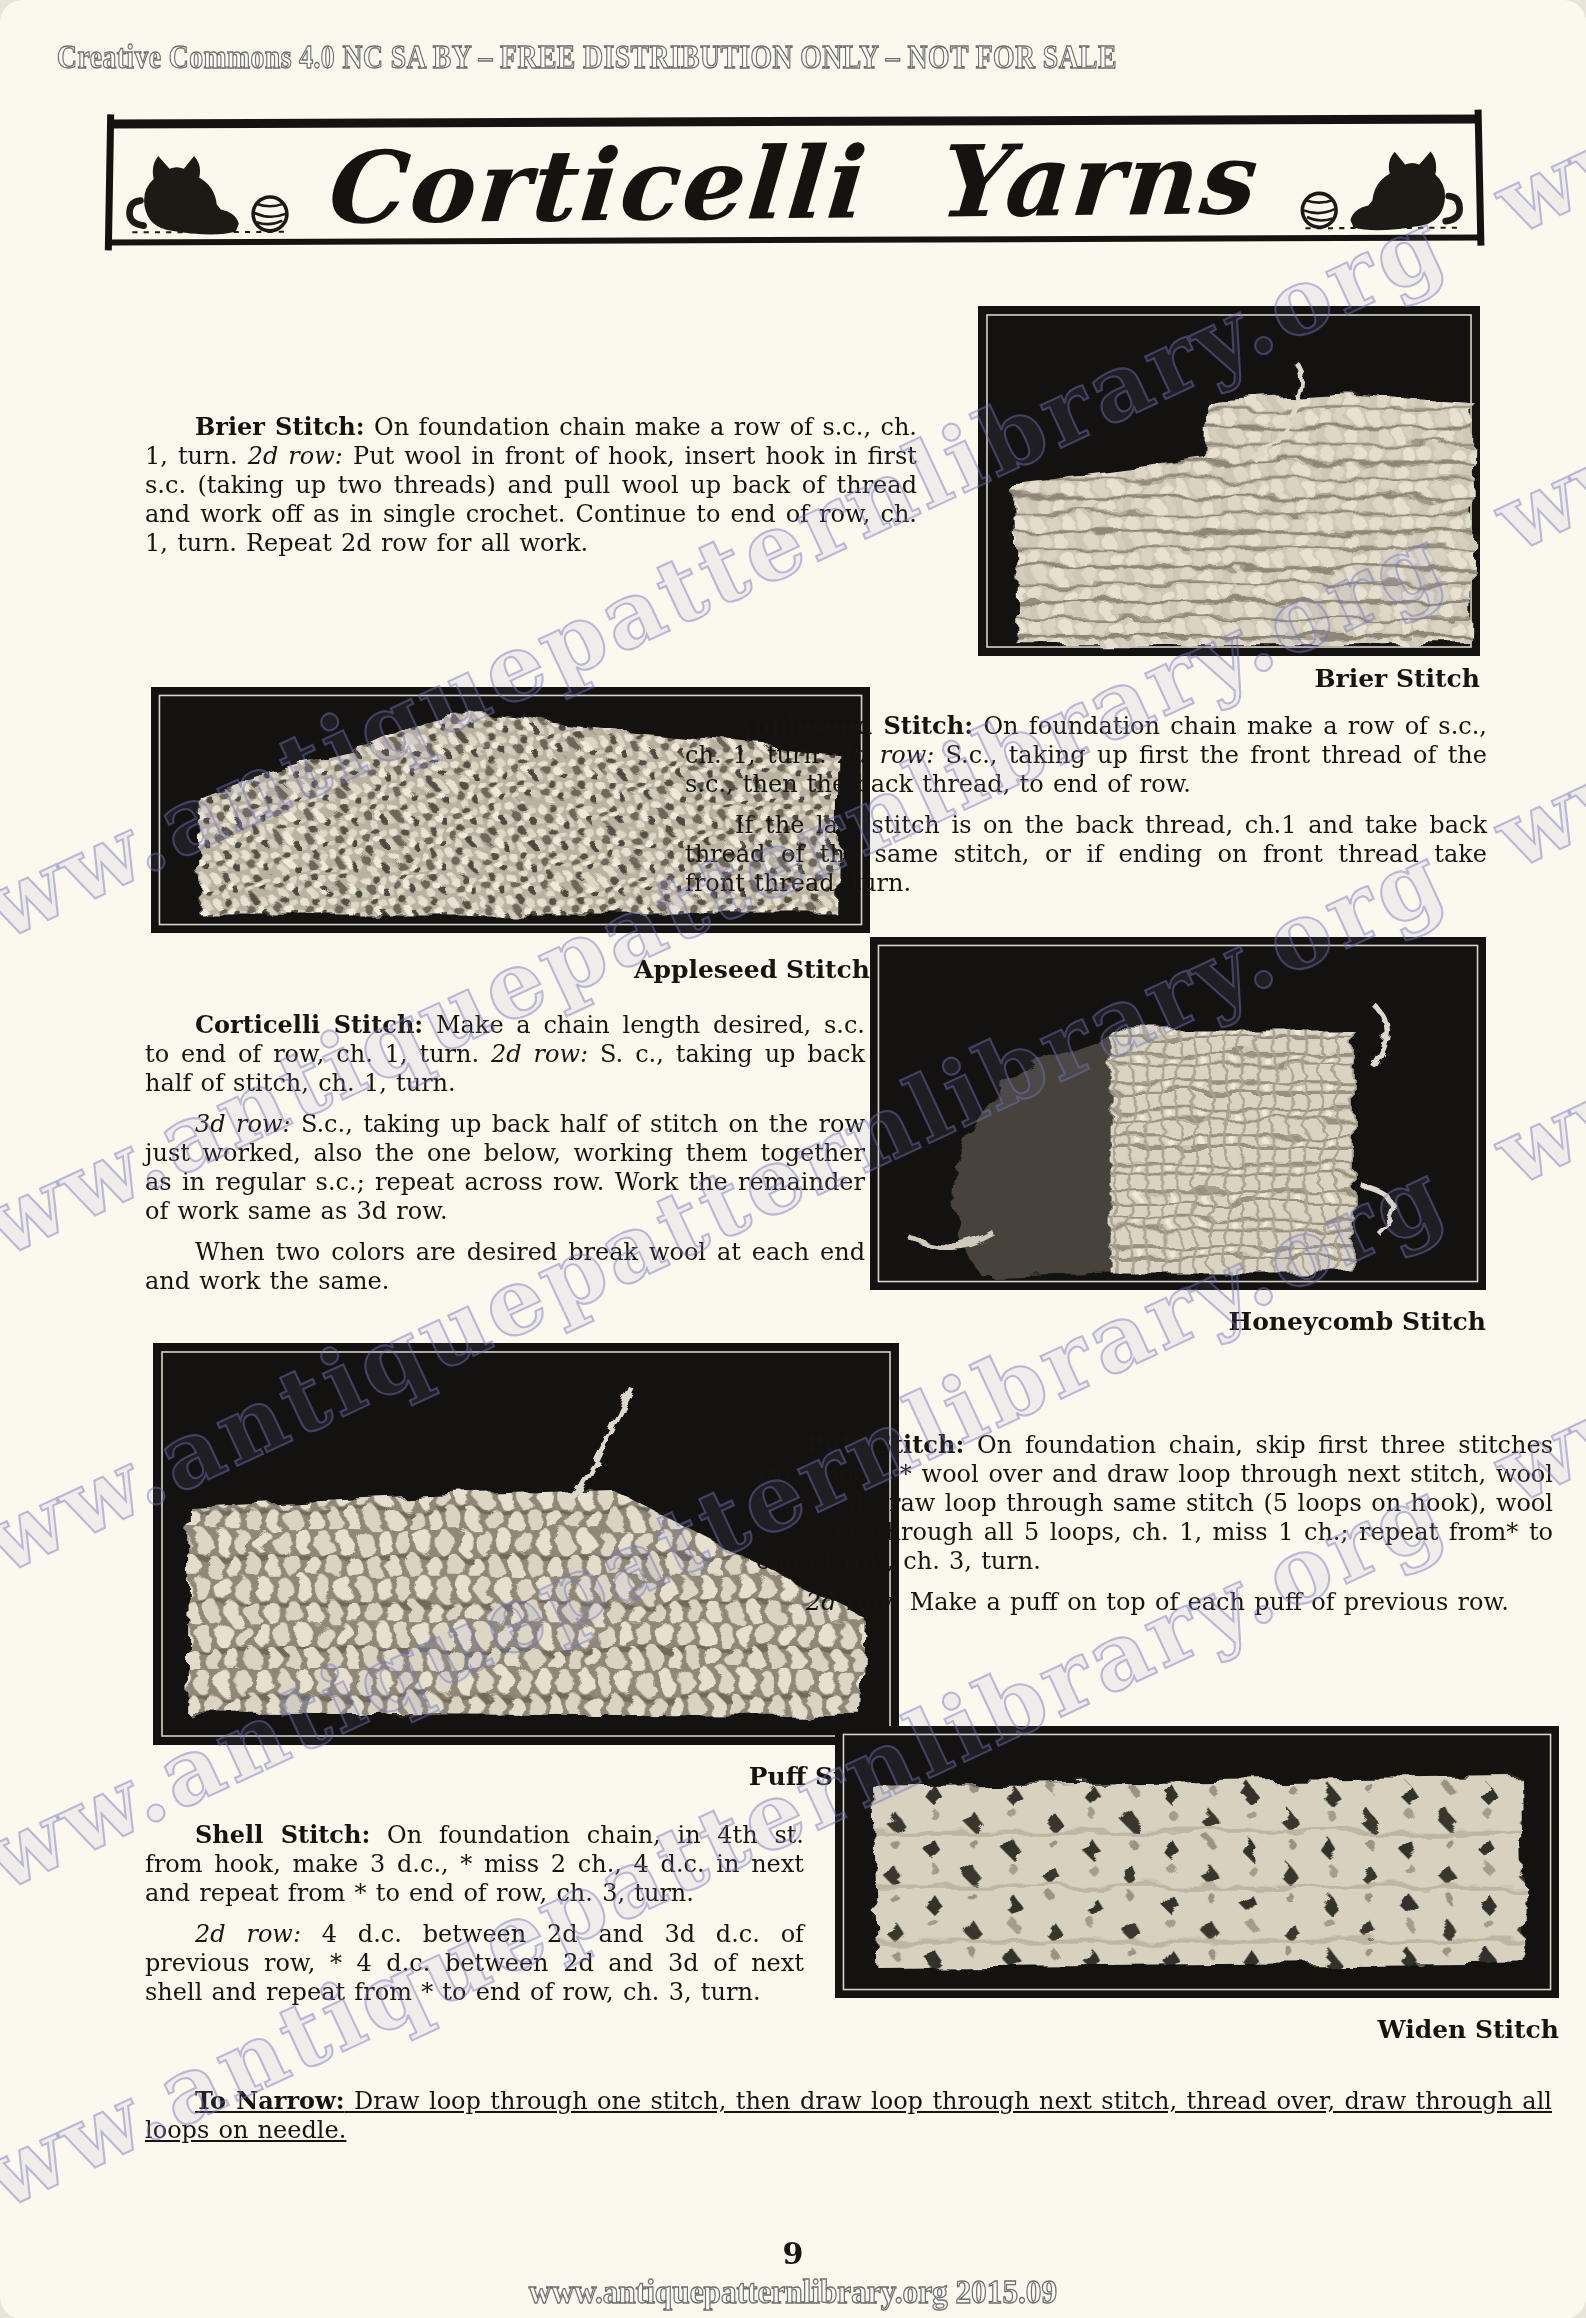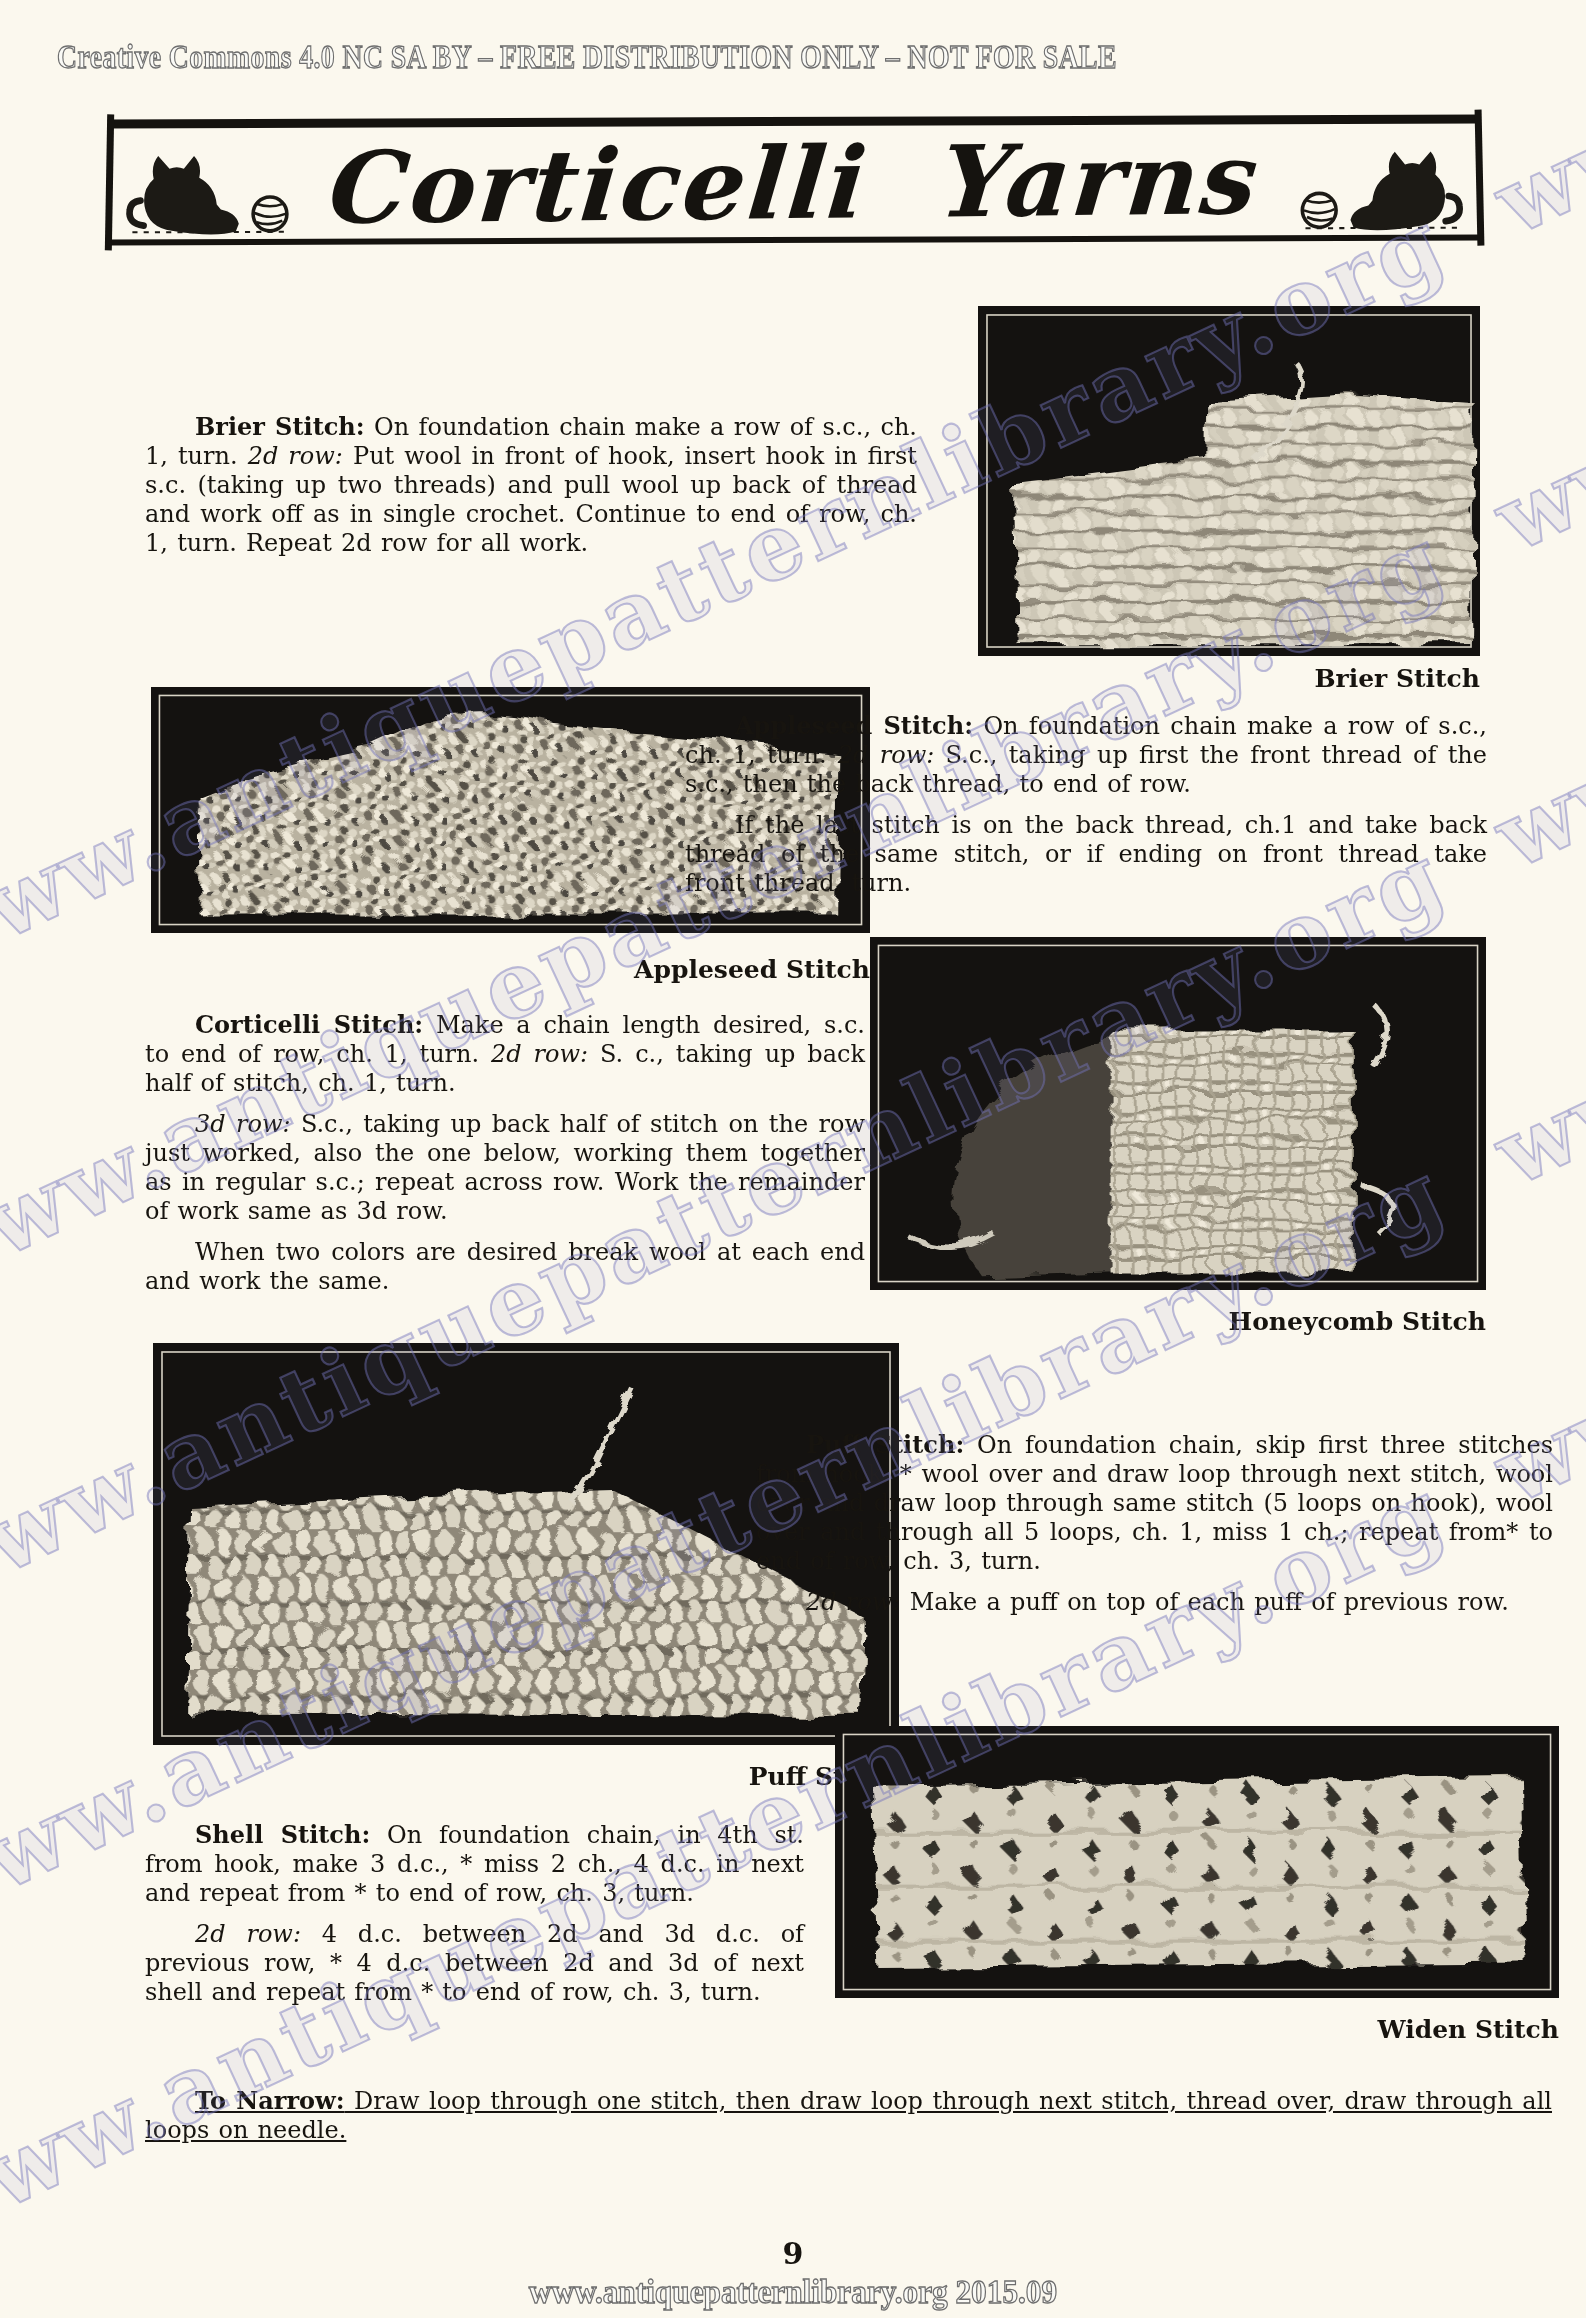--- a/index.html
+++ b/index.html
@@ -3,20 +3,21 @@
 <meta charset="utf-8">
 <style>
   html,body{margin:0;padding:0;background:#e8e4d8;}
   .page{
     position:relative;
     width:1586px;height:2319px;
     background:#fbf8ee;
     overflow:hidden;
     font-family:"DejaVu Serif", serif;
     color:#17140f;
+    border-radius:22px;
   }
   
   .outline-text{
     color:#fafaf6;
     -webkit-text-stroke:1.3px #6e6e6e;
     text-stroke:1.3px #6e6e6e;
     font-family:"Liberation Serif", serif;
     font-weight:700;
     white-space:nowrap;
   }

